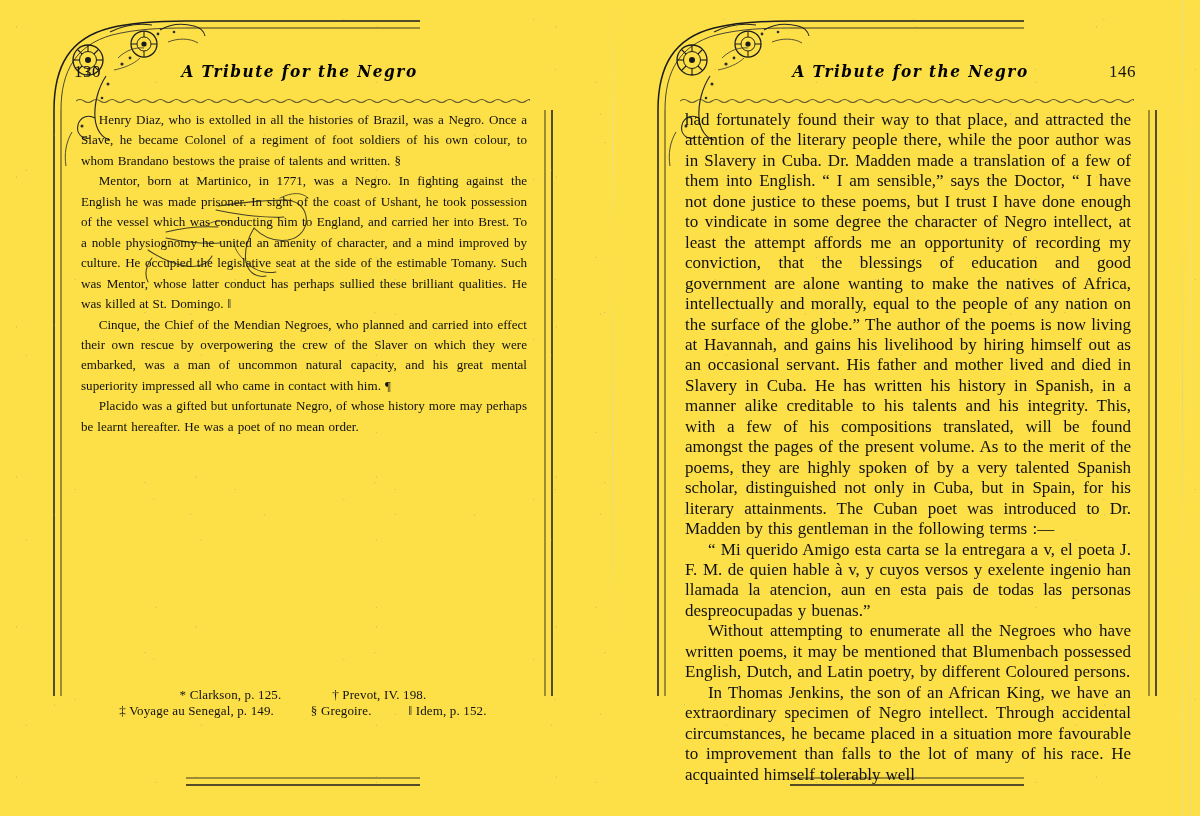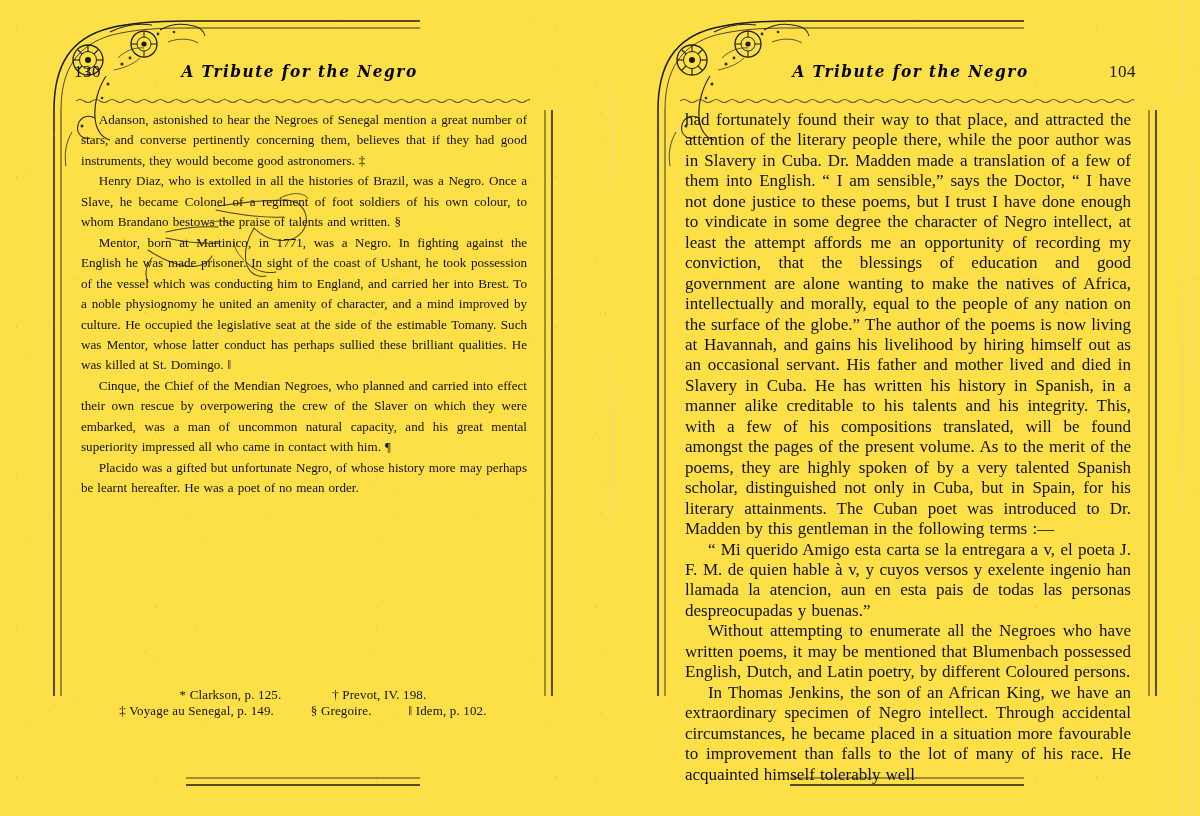--- a/index.html
+++ b/index.html
@@ -243,39 +243,38 @@
         <path d="M0,3 Q4,0 8,3 T16,3 T24,3 T32,3 T40,3 T48,3 T56,3 T64,3 T72,3 T80,3
                  T88,3 T96,3 T104,3 T112,3 T120,3 T128,3 T136,3 T144,3 T152,3 T160,3
                  T168,3 T176,3 T184,3 T192,3 T200,3 T208,3 T216,3 T224,3 T232,3 T240,3
                  T248,3 T256,3 T264,3 T272,3 T280,3 T288,3 T296,3 T304,3 T312,3 T320,3
                  T328,3 T336,3 T344,3 T352,3 T360,3 T368,3 T376,3 T384,3 T392,3 T400,3
                  T408,3 T416,3 T424,3 T432,3 T440,3 T448,3 T452,3" fill="none" stroke="#2a2a2a" stroke-width="1"></path>
       </svg>
     </div>
 
     <div class="column" id="col-left">
-        <p>Adanson, astonished to hear the Negroes of Senegal mention a great number of stars, and converse pertinently concerning them, believes that if they had good instruments, they would become good astronomers. ‡</p>
         <p>Henry Diaz, who is extolled in all the histories of Brazil, was a Negro.  Once a Slave, he became Colonel of a regiment of foot soldiers of his own colour, to whom Brandano bestows the praise of talents and written. §</p>
         <p>Mentor, born at Martinico, in 1771, was a Negro.  In fighting against the English he was made prisoner.  In sight of the coast of Ushant, he took possession of the vessel which was conducting him to England, and carried her into Brest.  To a noble physiognomy he united an amenity of character, and a mind improved by culture.  He occupied the legislative seat at the side of the estimable Tomany.  Such was Mentor, whose latter conduct has perhaps sullied these brilliant qualities.  He was killed at St. Domingo. ‖</p>
         <p>Cinque, the Chief of the Mendian Negroes, who planned and carried into effect their own rescue by overpowering the crew of the Slaver on which they were embarked, was a man of uncommon natural capacity, and his great mental superiority impressed all who came in contact with him. ¶</p>
         <p>Placido was a gifted but unfortunate Negro, of whose history more may perhaps be learnt hereafter.  He was a poet of no mean order.</p>
       </div>
 
     <div class="footnotes">
       <div class="fn-line">
         <span class="fn-item"><span>*</span> <span>Clarkson, p. 125.</span></span>
         <span class="fn-gap"></span>
         <span class="fn-item"><span>†</span> <span>Prevot, IV. 198.</span></span>
       </div>
       <div class="fn-line">
         <span class="fn-item"><span>‡</span> <span>Voyage au Senegal, p. 149.</span></span>
         <span class="fn-gap sm"></span>
         <span class="fn-item"><span>§</span> <span>Gregoire.</span></span>
         <span class="fn-gap sm"></span>
-        <span class="fn-item"><span>‖</span> <span>Idem, p. 102.</span></span>
+        <span class="fn-item"><span>‖</span> <span>Idem, p. 152.</span></span>
       </div>
     </div>
 
     <div class="annot">
       <svg viewBox="0 0 510 778" aria-hidden="true">
         <g fill="none" stroke="#1c1c1c" stroke-width="1.05" stroke-linecap="round">
           <path d="M170,192 C196,188 214,186 238,186"></path>
           <path d="M168,196 C192,201 214,204 236,203"></path>
           <path d="M236,186 C248,186 256,192 258,202 C260,214 252,224 240,226
                    C226,228 214,222 206,214"></path>
@@ -313,21 +312,21 @@
         <use href="#corner-L" x="0" y="0"></use>
         <use href="#corner-L" x="510" y="0" transform="scale(-1,1)" style="transform-origin:0 0"></use>
         <use href="#corner-L" x="0" y="778" transform="scale(1,-1)" style="transform-origin:0 0"></use>
         <use href="#corner-L" x="510" y="778" transform="scale(-1,-1)" style="transform-origin:0 0"></use>
       </svg>
     </div>
 
     <div class="head-row right">
       <span class="head-spacer"></span>
       <span class="running-title">A Tribute for the Negro</span>
-      <span class="folio">104</span>
+      <span class="folio">146</span>
     </div>
 
     <div class="head-rule">
       <svg viewBox="0 0 452 6" preserveAspectRatio="none" aria-hidden="true">
         <path d="M0,3 Q4,0 8,3 T16,3 T24,3 T32,3 T40,3 T48,3 T56,3 T64,3 T72,3 T80,3
                  T88,3 T96,3 T104,3 T112,3 T120,3 T128,3 T136,3 T144,3 T152,3 T160,3
                  T168,3 T176,3 T184,3 T192,3 T200,3 T208,3 T216,3 T224,3 T232,3 T240,3
                  T248,3 T256,3 T264,3 T272,3 T280,3 T288,3 T296,3 T304,3 T312,3 T320,3
                  T328,3 T336,3 T344,3 T352,3 T360,3 T368,3 T376,3 T384,3 T392,3 T400,3
                  T408,3 T416,3 T424,3 T432,3 T440,3 T448,3 T452,3" fill="none" stroke="#2a2a2a" stroke-width="1"></path>

